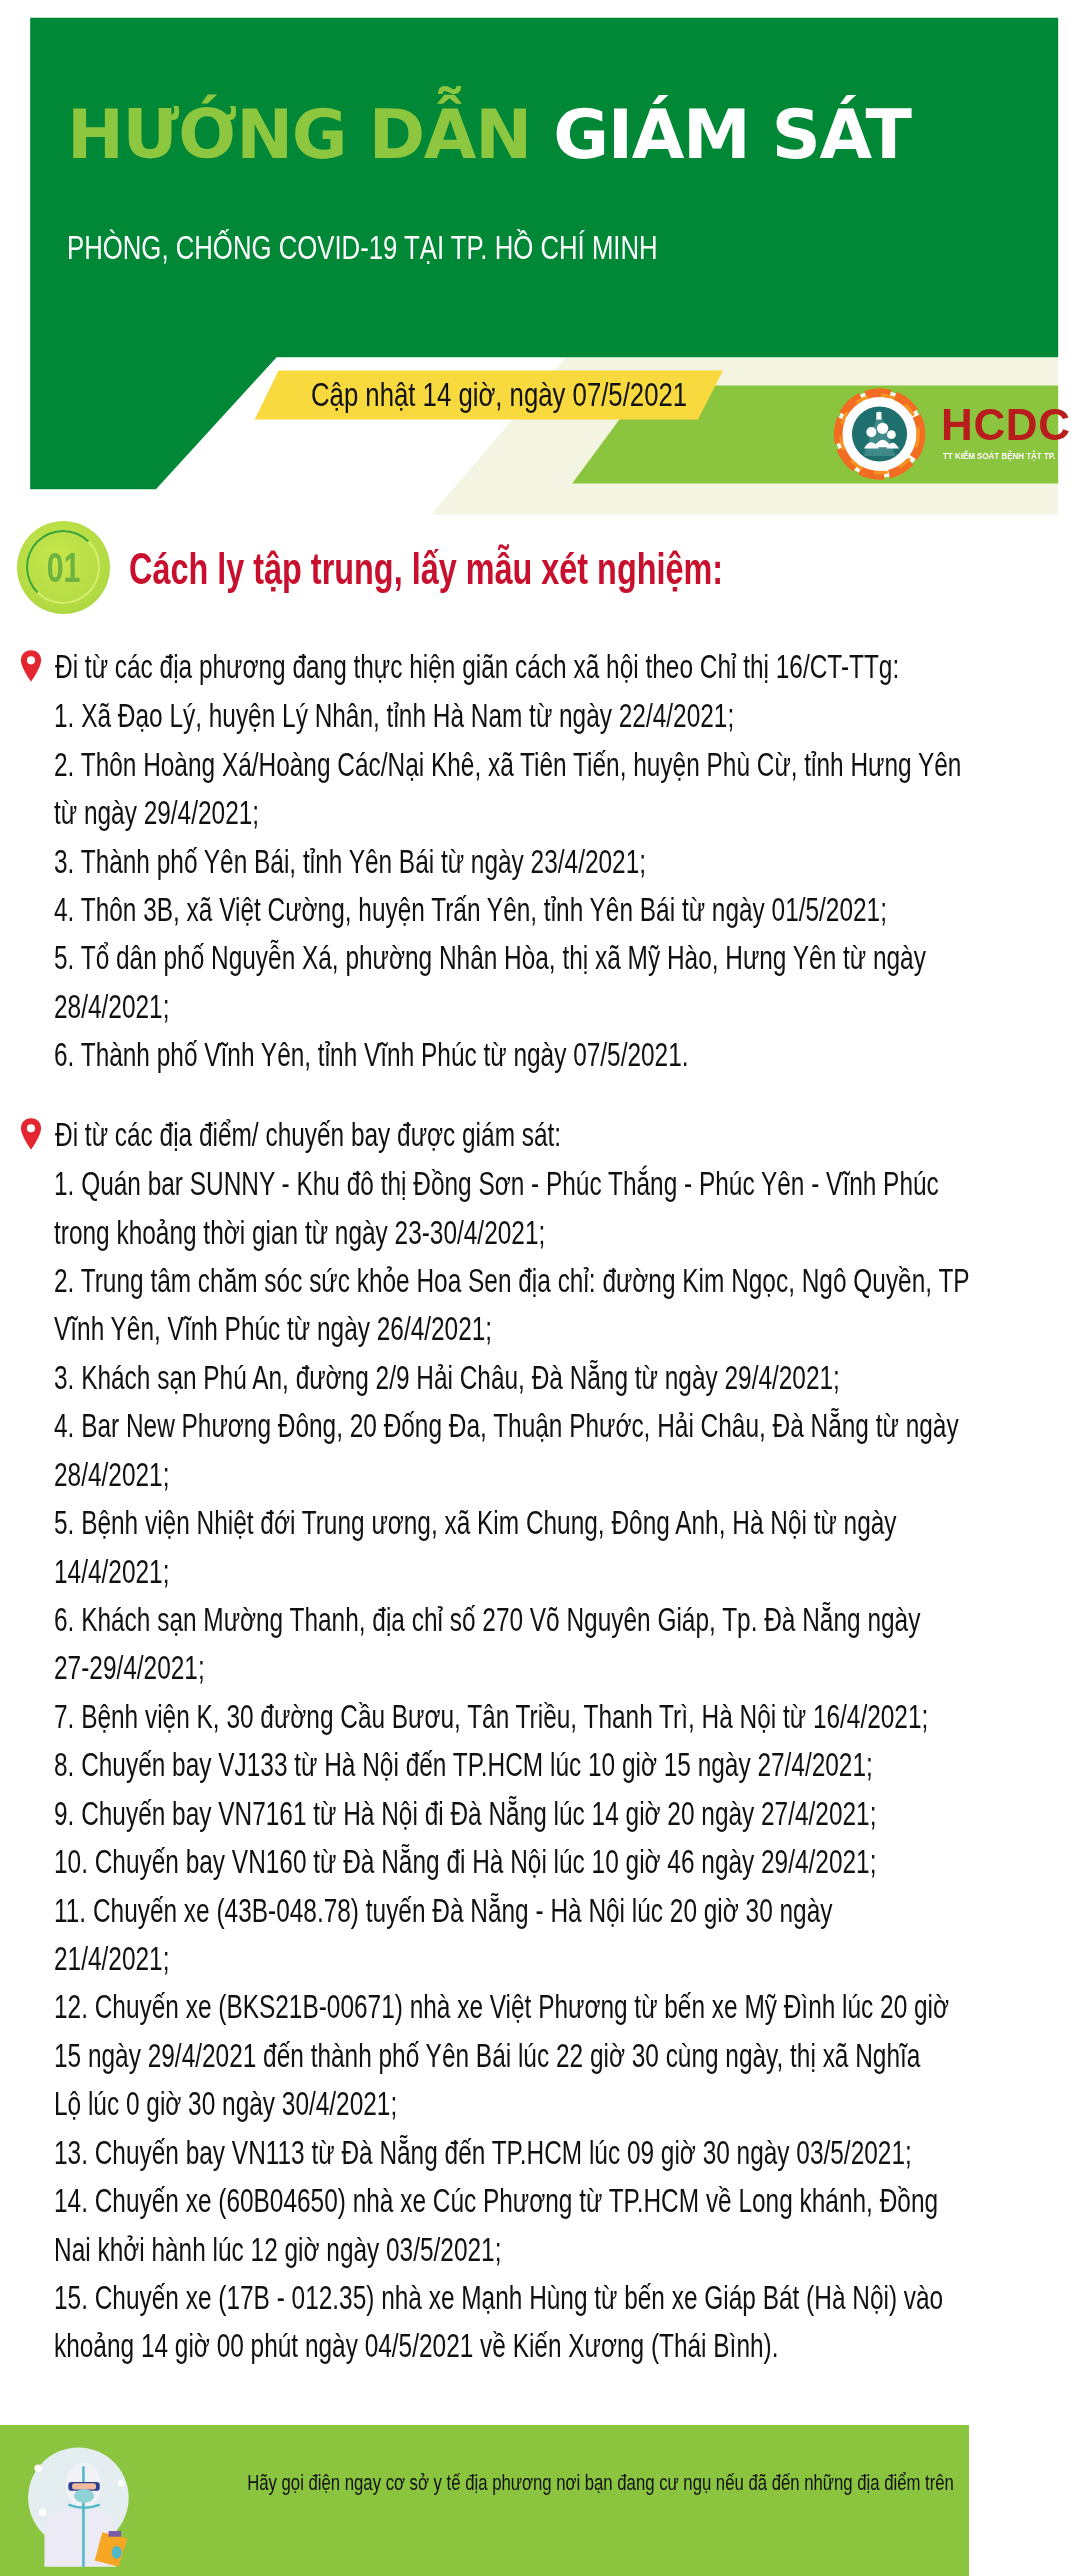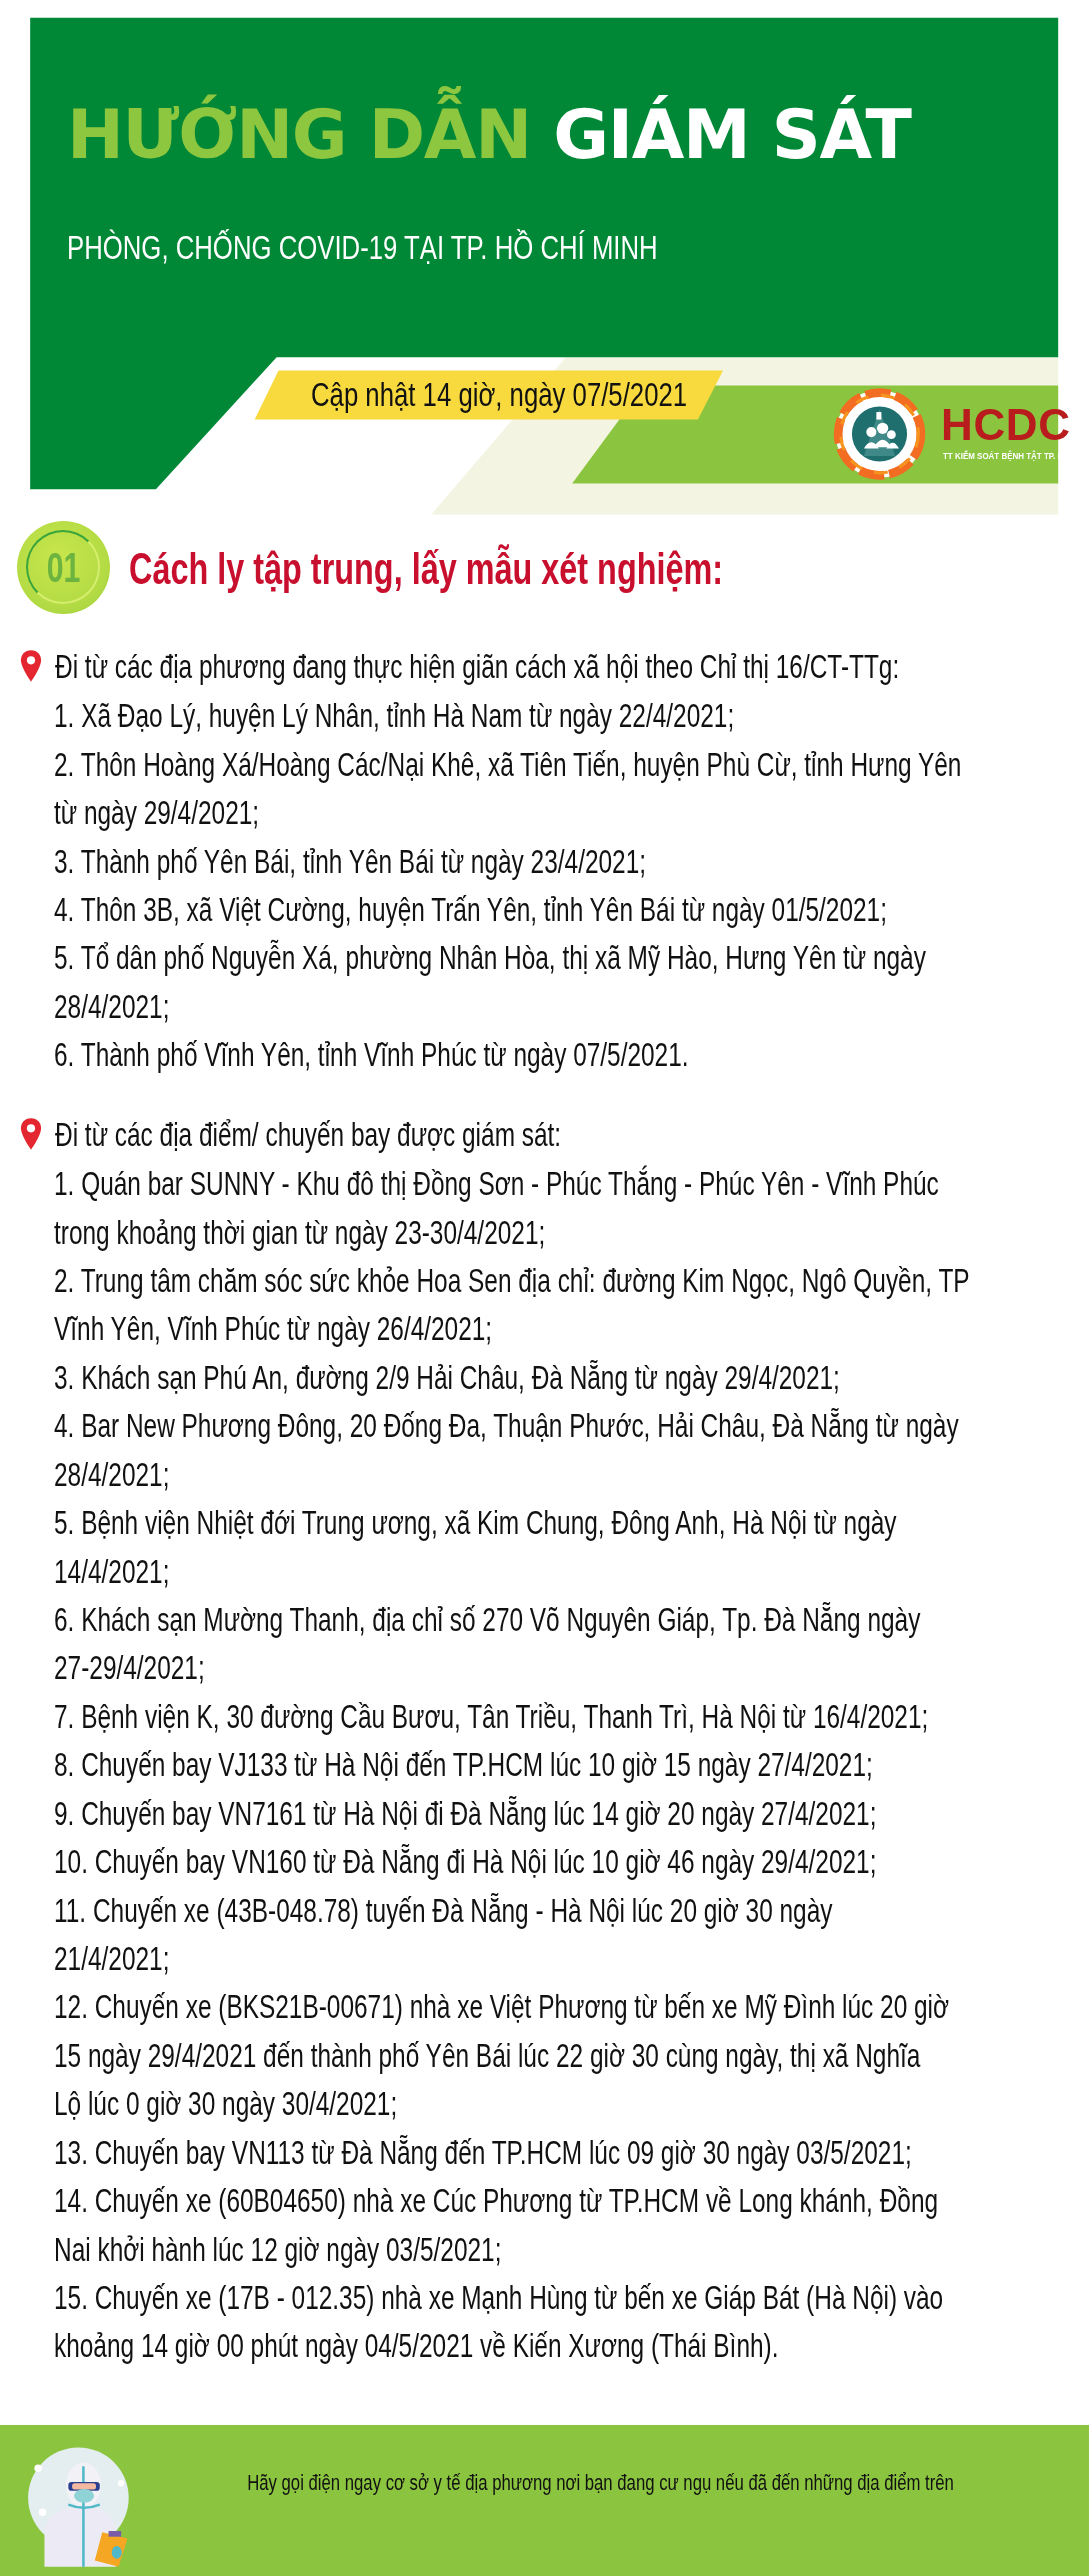--- a/index.html
+++ b/index.html
@@ -39,21 +39,21 @@
                    line-height:57px; transform:scaleX(0.72); transform-origin:left center; }
 
   
   .group-head { position:absolute; left:55px; white-space:nowrap; font-family:"Liberation Sans", sans-serif;
                 font-size:33px; line-height:44px; transform:scaleX(0.74); transform-origin:left center; }
   .pin { position:absolute; left:19px; width:24px; height:34px; }
   .line { position:absolute; left:54px; white-space:nowrap; font-family:"Liberation Sans", sans-serif;
           font-size:33px; line-height:44px; transform:scaleX(0.74); transform-origin:left center; }
 
   
-  #footer { position:absolute; left:0; top:2425px; width:1089px; height:151px; background:#8bc53f; }
+  #footer { position:absolute; left:0; top:2425px; width:969px; height:151px; background:#8bc53f; }
   .footer-fig { position:absolute; left:7.5px; top:12.6px; width:132px; height:132px; }
   .footer-line1 { position:absolute; left:0; width:1089px; top:42px; text-align:center; white-space:nowrap; }
   .footer-line2 { position:absolute; left:0; width:1089px; top:83px; text-align:center; white-space:nowrap; }
   .footer-text { display:inline-block; font-family:"Liberation Sans", sans-serif; font-size:22.6px;
                  line-height:31px; color:#111; transform:scaleX(0.74); }
   .footer-link { color:#c8102e; }
   .footer-line1 .footer-text { margin-left:113px; }
   .footer-line2 .footer-text { margin-left:57px; }
 </style>
 </head>

